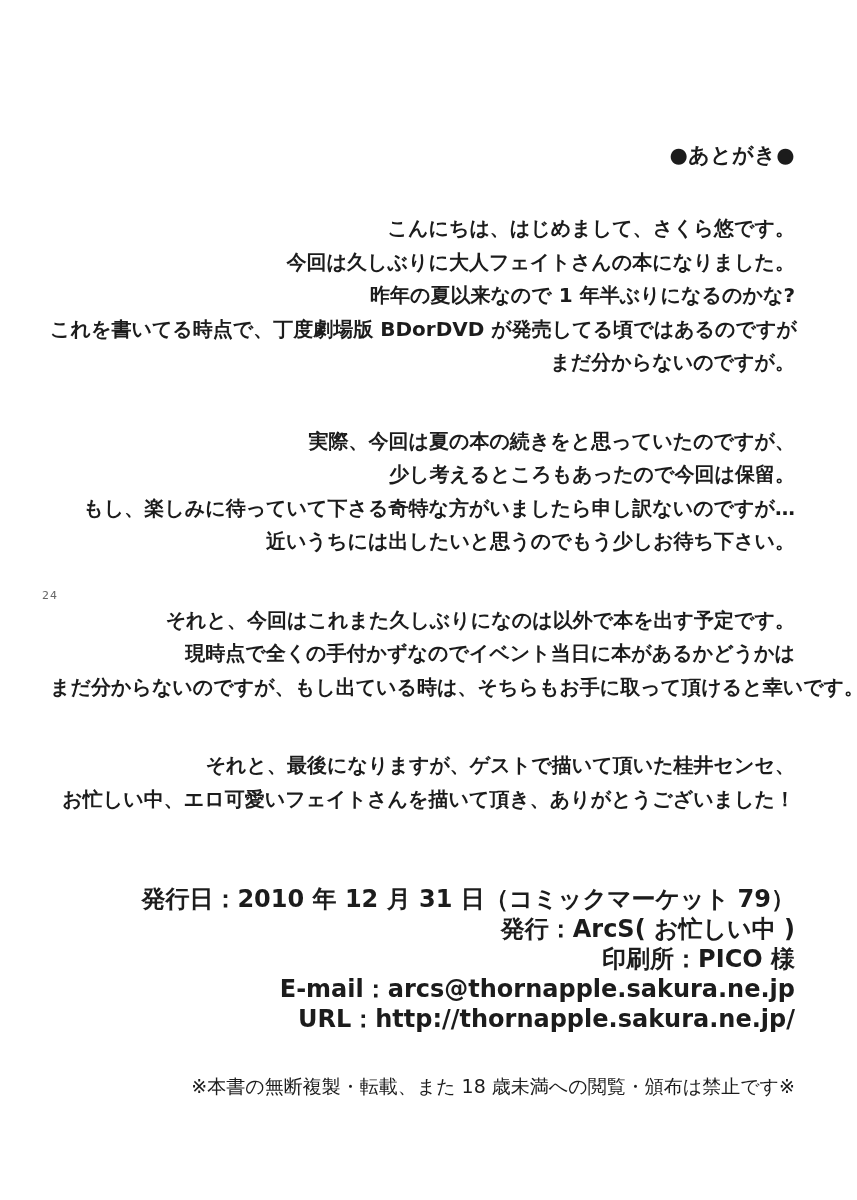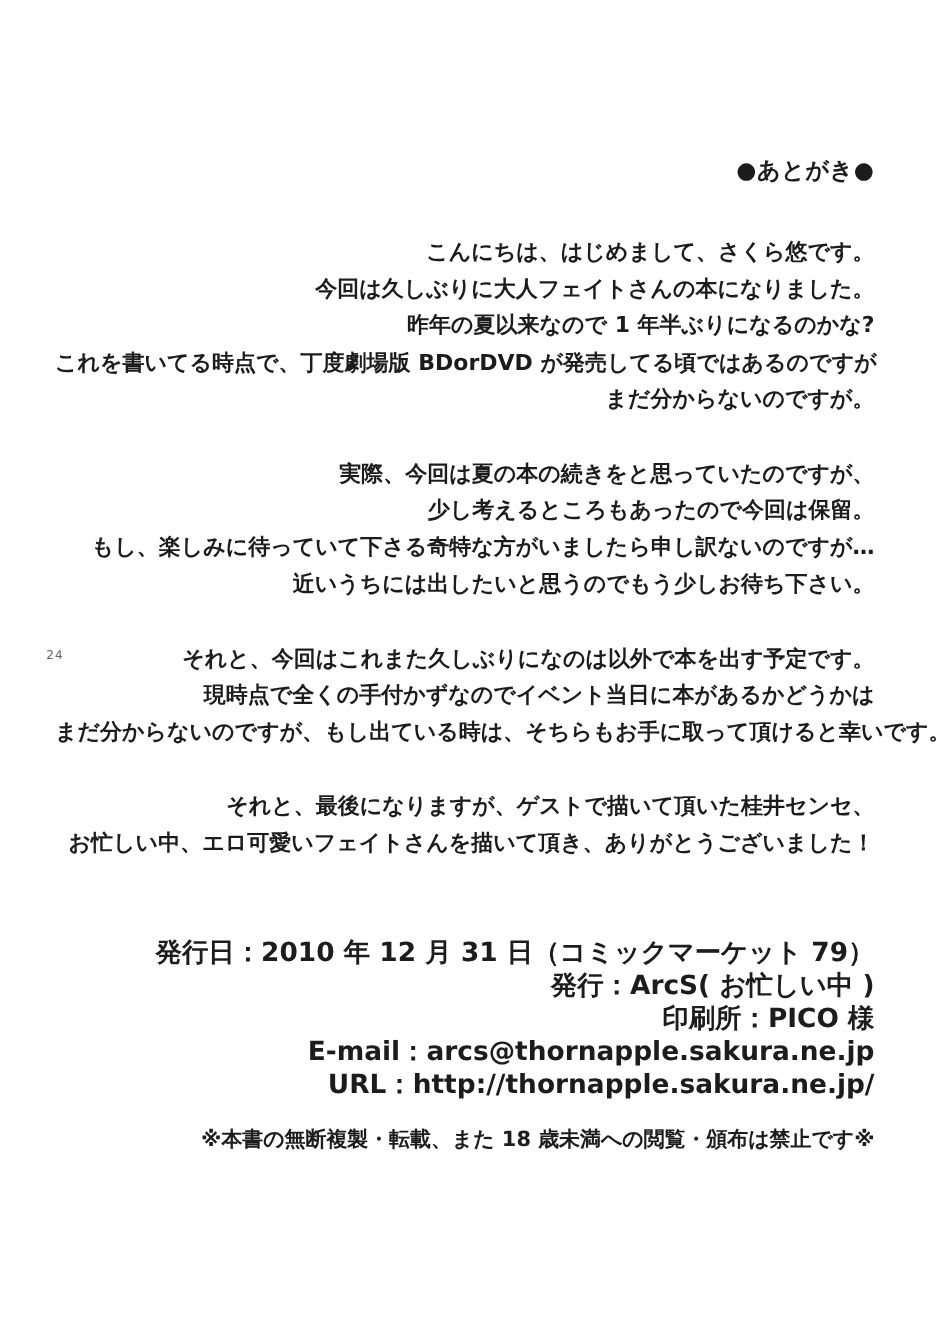--- a/index.html
+++ b/index.html
@@ -43,37 +43,37 @@
     font-size: 21px;
     font-weight: 700;
     line-height: 28px;
     margin: 0 0 43px 0;
     letter-spacing: 0.5px;
   }
   .para {
     margin: 0 0 0 0;
   }
   .para + .para {
-    margin-top: 34px;
+    margin-top: 45px;
   }
   .line {
     white-space: nowrap;
   }
   .colophon {
     margin-top: 68px;
     font-size: 24px;
     line-height: 30px;
     font-weight: 600;
   }
   .notice {
-    margin-top: 20px;
+    margin-top: 37px;
     font-size: 19px;
     line-height: 30px;
     white-space: nowrap;
-    font-weight: 700;
+    font-weight: 400;
     text-align: right;
   }
 </style>
 </head>
 <body>
 
 <div class="page">
 
   <div class="page-number">24</div>
 

